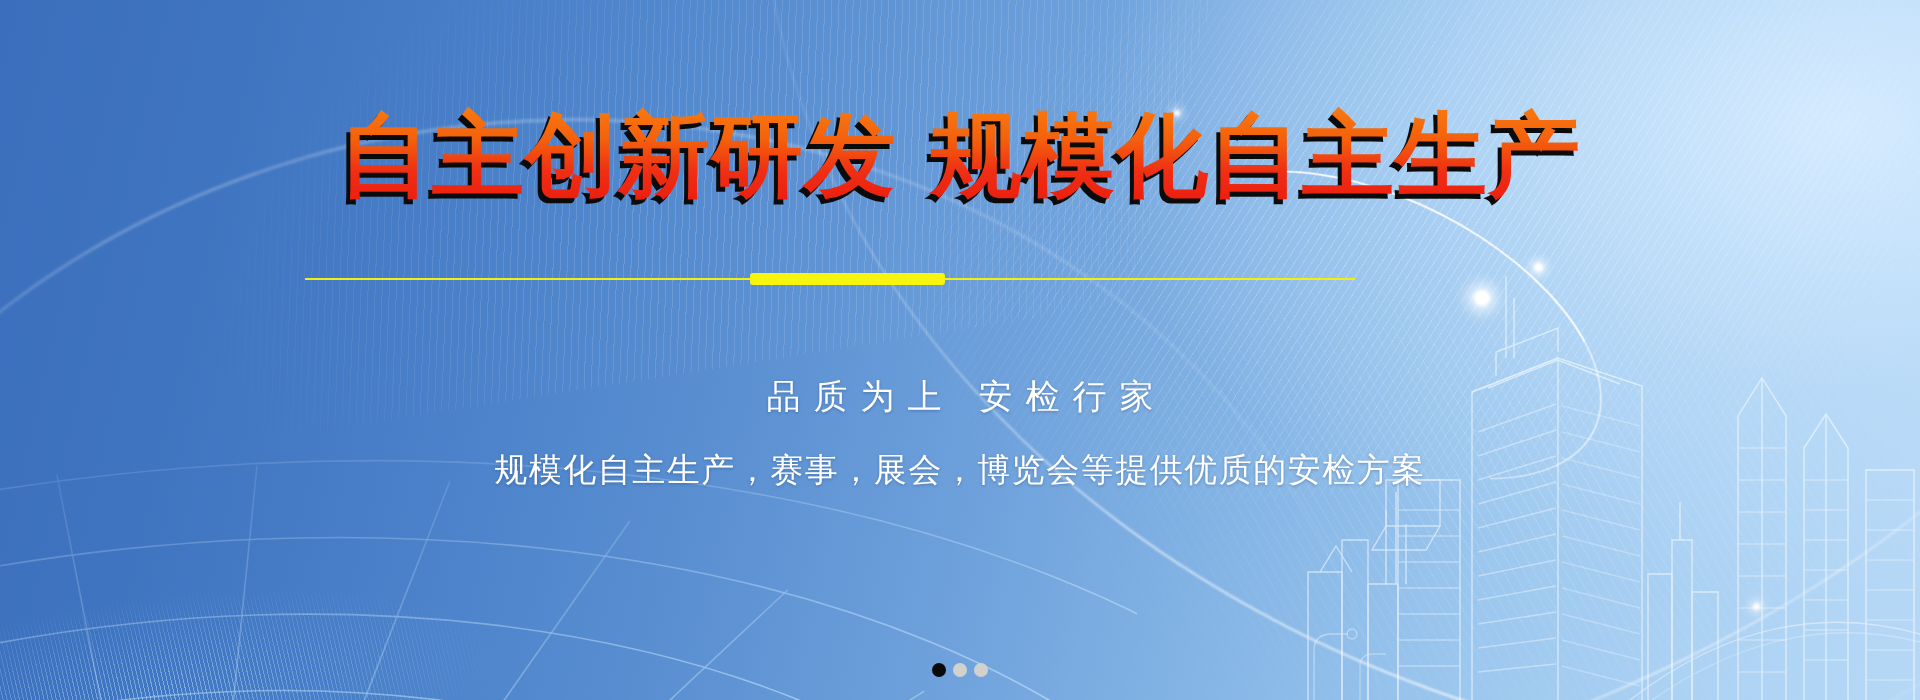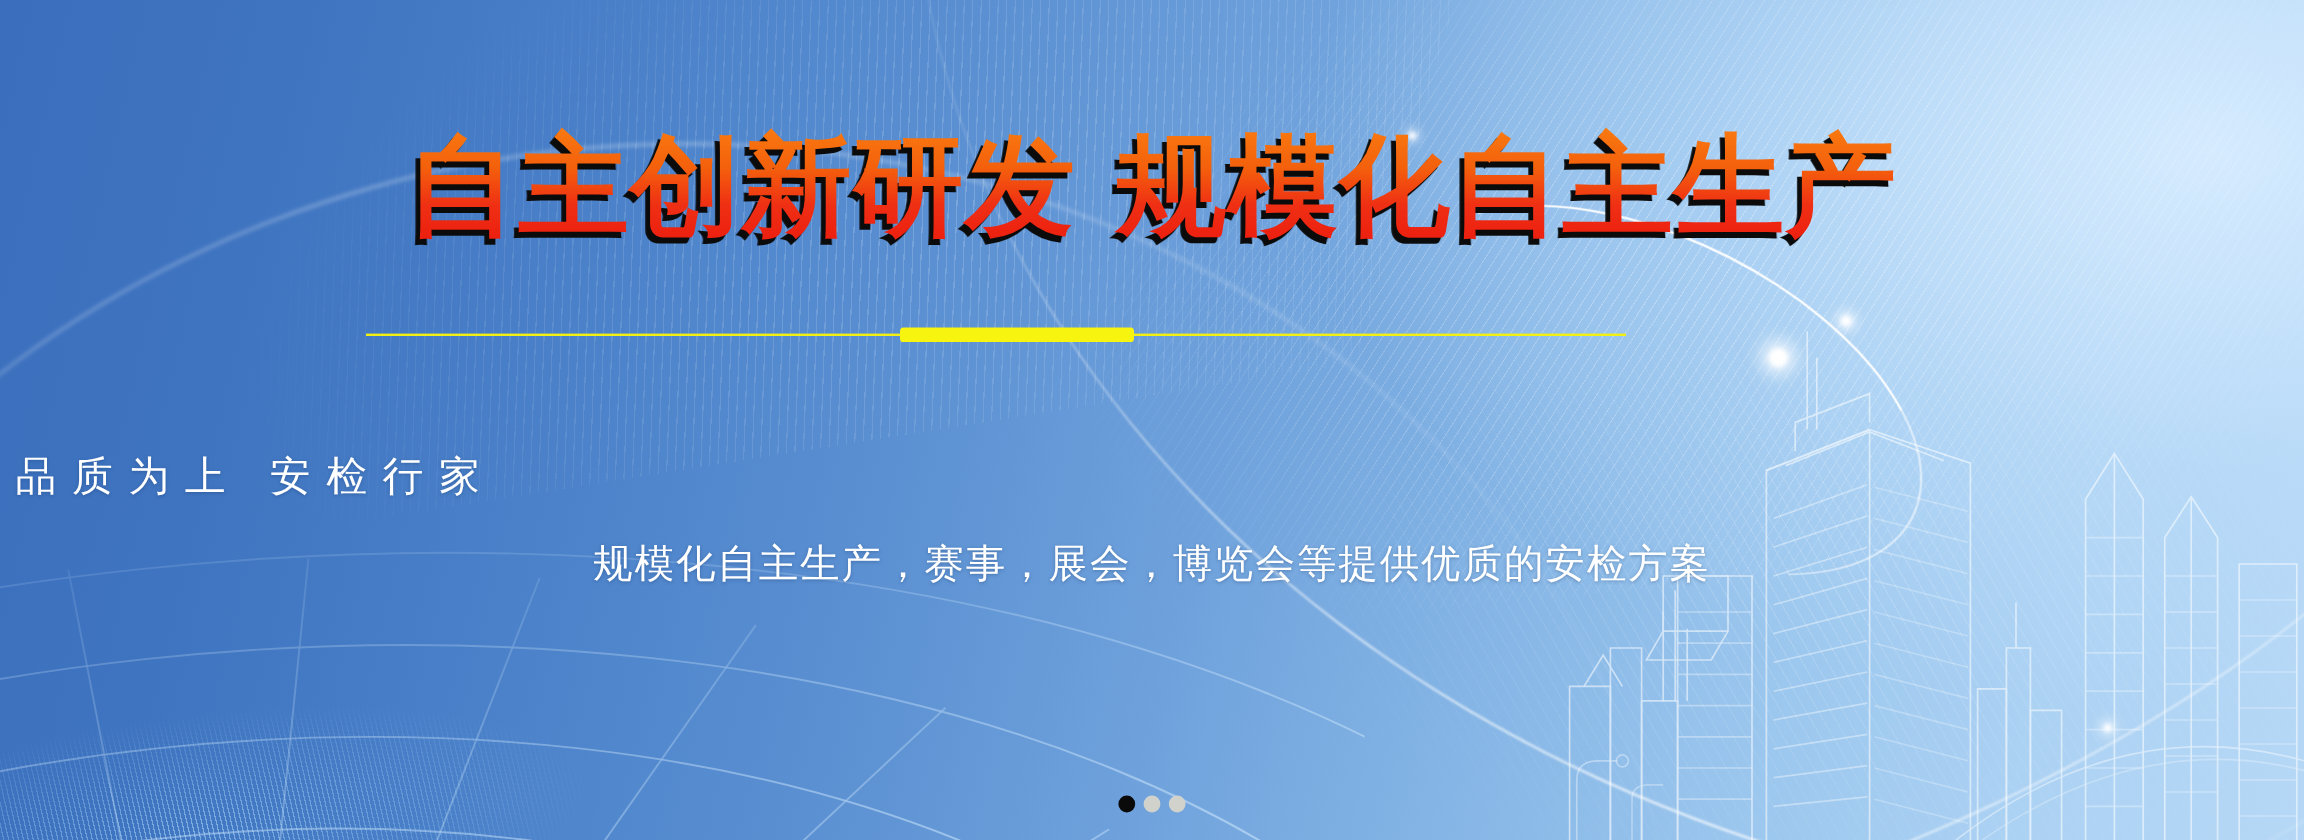--- a/index.html
+++ b/index.html
@@ -148,21 +148,21 @@
     position:absolute; left:0; right:0; top:6px; height:2px;
     background:#f2ef12;
   }
   .divider .thick{
     position:absolute; left:445px; width:195px; top:1px; height:12px;
     background:#f7f40f; border-radius:3px;
   }
 
   .sub-primary{
     position:absolute; left:0; right:0; top:374px;
-    color:#ffffff;
+    text-align:center; color:#ffffff;
     font-family:"DejaVu Sans","Liberation Sans",sans-serif;
     font-size:34px; font-weight:400;
     letter-spacing:13px; text-indent:13px;
     text-shadow:0 1px 3px rgba(20,50,95,.35);
   }
   .sub-secondary{
     position:absolute; left:0; right:0; top:448px;
     text-align:center; color:#ffffff;
     font-family:"DejaVu Sans","Liberation Sans",sans-serif;
     font-size:33px; font-weight:400;

